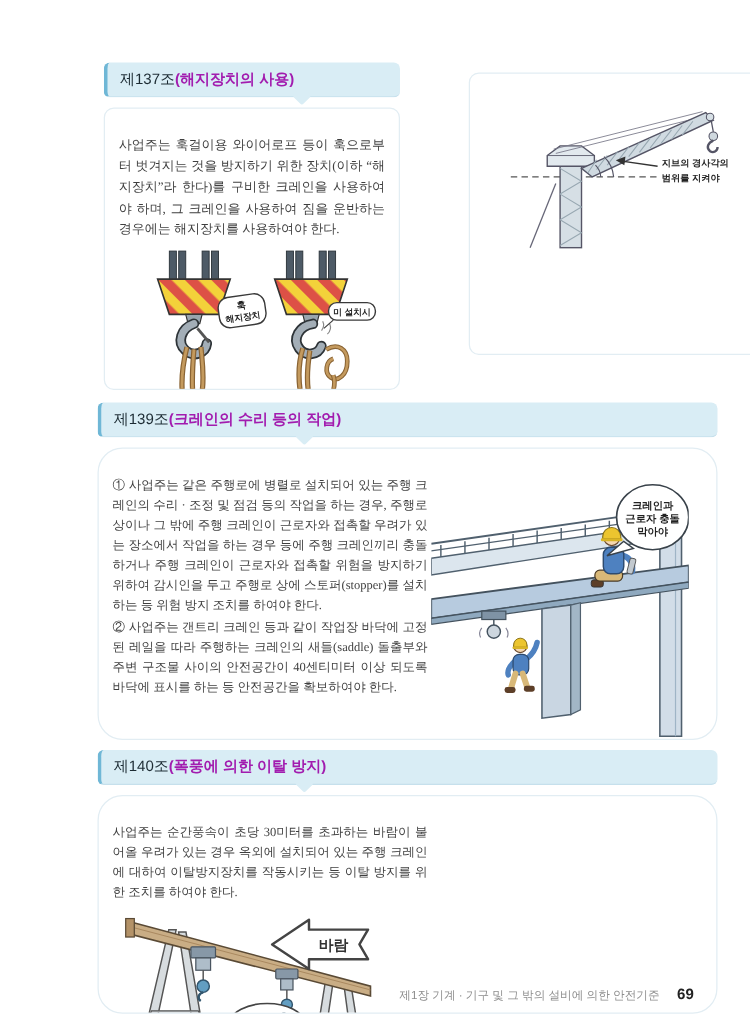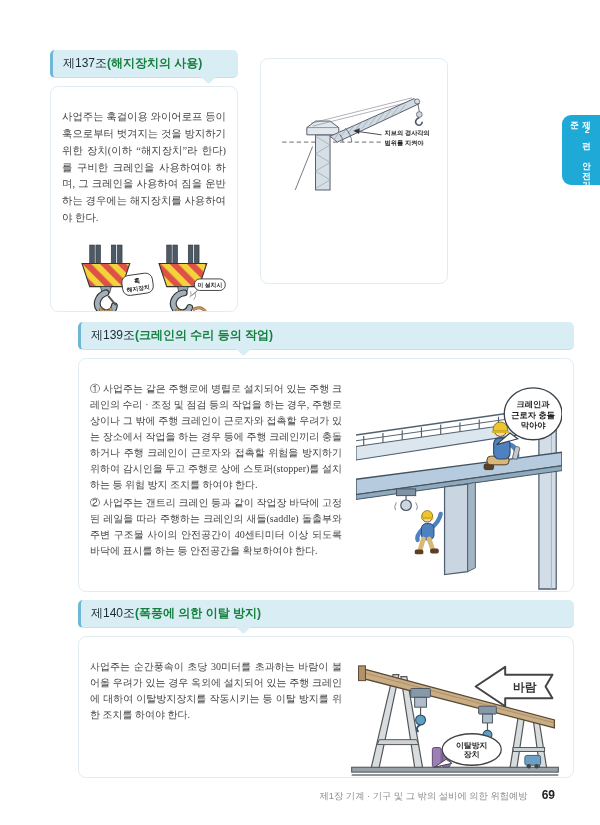--- a/index.html
+++ b/index.html
@@ -1,42 +1,42 @@
 <!DOCTYPE html>
 <html><head>
 <meta charset="utf-8">
 <style>
   html,body{margin:0;padding:0;background:#ffffff;}
   .page{position:relative;width:600px;height:825px;background:#ffffff;overflow:hidden;
         font-family:"Liberation Sans","DejaVu Sans",sans-serif;}
   .content{position:absolute;left:50px;top:50px;width:496px;}
   .row{display:flex;gap:22px;margin-bottom:10px;}
   .card{position:relative;box-sizing:border-box;}
-  .card.half{width:188px;}
+  .card.half{width:237px;margin-left:33px;}
   .card.full{width:496px;margin-bottom:8px;margin-left:28px;}
   .card-header{position:relative;background:#d9edf5;border-left:3px solid #6fb7d6;
         border-bottom:1px solid #c6e0ec;border-radius:5px;height:28px;box-sizing:border-box;
         display:flex;align-items:center;padding:0 10px;font-size:12px;color:#1c2b33;}
   .card-header .num{font-weight:500;}
-  .card-header .ttl{font-weight:700;color:#15803d;}
+  .card-header .ttl{font-weight:700;color:#a21caf;}
   .tail{position:absolute;bottom:-5px;width:11px;height:11px;background:#d9edf5;
         transform:rotate(45deg);border-radius:2px;}
   .tail-a{left:150px;} .tail-b{left:173px;} .tail-c{left:157px;}
   .card-body{margin-top:8px;background:#fff;border:1px solid #e2edf3;border-radius:8px;
         padding:20px 11px;box-sizing:border-box;overflow:hidden;}
   .half .card-body{height:226px;}
   .body-text{margin:2px 0 0 0;font-family:"Liberation Serif","DejaVu Serif",serif;
         font-size:10.4px;line-height:1.62;color:#3f3f3f;text-align:justify;}
   .full .body-text{font-size:10px;line-height:1.6;}
   .full .body-text + .body-text{margin-top:2px;}
-  .card-body.split{display:flex;gap:3px;}
+  .card-body.split{display:flex;gap:3px;border-radius:20px;}
   .body-139{height:234px;}
-  .body-140{height:142px;}
+  .body-140{height:175px;flex-direction:column;}
   .text-col{width:252px;flex:0 0 auto;}
-  .illo-col{flex:1 1 auto;display:flex;align-items:flex-start;justify-content:flex-end;}
+  .illo-col{flex:1 1 auto;display:flex;align-items:flex-start;justify-content:flex-start;}
   .illo{display:flex;justify-content:center;margin-top:6px;}
   svg text{font-family:"Liberation Sans","DejaVu Sans",sans-serif;}
   .side-tab{position:absolute;right:0;top:115px;width:38px;height:70px;background:#1fa9d6;
         border-radius:9px 0 0 9px;color:#ffffff;display:flex;align-items:center;justify-content:center;
         writing-mode:vertical-rl;text-orientation:upright;font-size:8.5px;font-weight:700;letter-spacing:1px;}
   .page-footer{position:absolute;right:45px;bottom:22px;display:flex;align-items:baseline;gap:14px;}
   .page-footer .chapter{font-size:9.3px;color:#8d8d8d;}
   .page-footer .pageno{font-size:12px;font-weight:700;color:#222222;}
 </style>
 </head>
@@ -284,16 +284,16 @@
               <text x="124" y="102" text-anchor="middle" font-size="8" font-weight="600" fill="#222">장치</text>
             </g>
           </svg>
         </div>
       </div>
     </section>
 
   </div>
 
   <footer class="page-footer">
-    <span class="chapter">제1장 기계 · 기구 및 그 밖의 설비에 의한 위험예방</span>
+    <span class="chapter">제1장 기계 · 기구 및 그 밖의 설비에 의한 안전기준</span>
     <span class="pageno">69</span>
   </footer>
 </div>
 
 </body></html>

